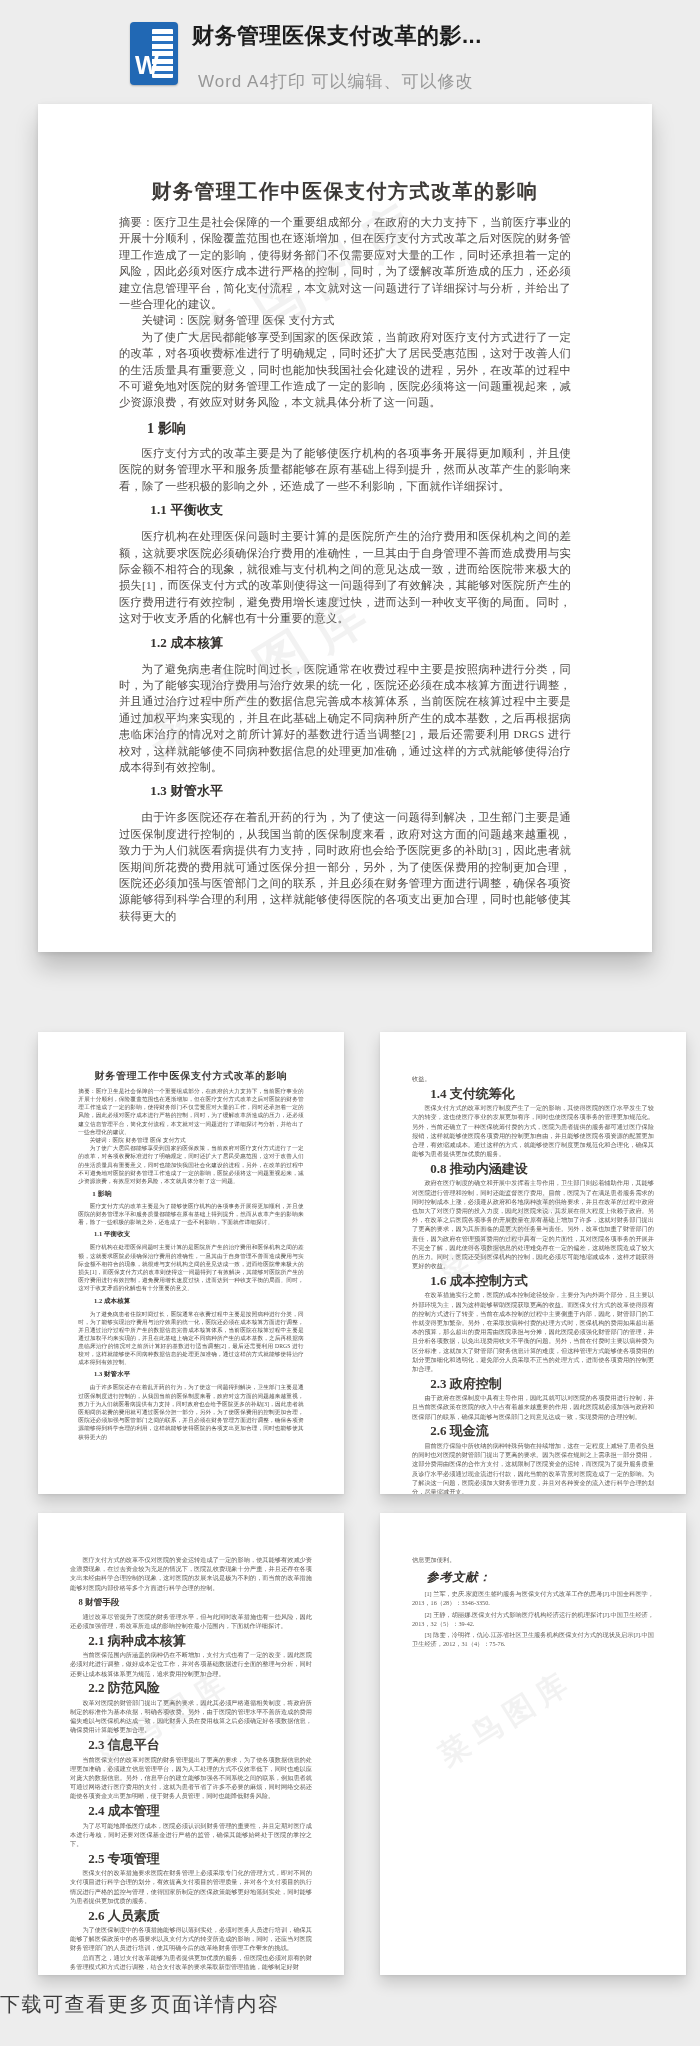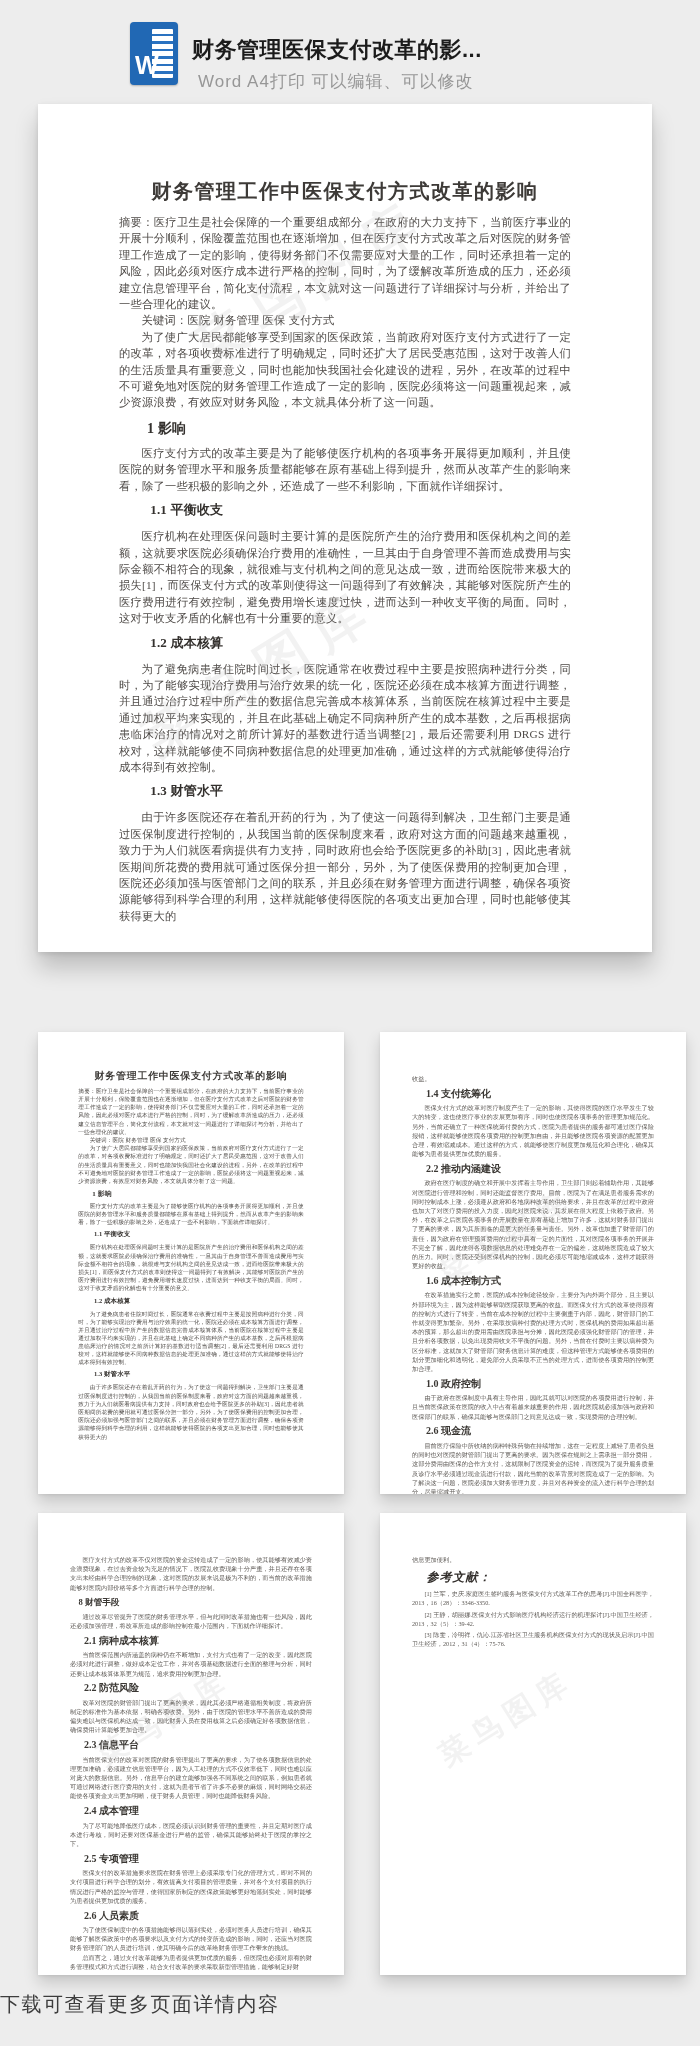--- a/index.html
+++ b/index.html
@@ -24,21 +24,20 @@
   }
   .icon-w {
     position:absolute; left:5px; bottom:7px; color:#fff;
     font-weight:bold; font-size:25px; line-height:1;
     font-family:"Liberation Sans",sans-serif;
   }
   .head-title {
     position:absolute; left:192px; top:21px;
     font-size:22px; font-weight:bold; color:#1b1b1b; letter-spacing:.5px;
     white-space:nowrap;
-    margin-top:14px;
   }
   .head-sub {
     position:absolute; left:198px; top:70px;
     font-size:17px; color:#979797; letter-spacing:1px; white-space:nowrap;
   }
 
   
   .docpage {
     width:614px; background:#fff; position:relative;
     padding:74px 81px 0 81px;
@@ -74,21 +73,21 @@
   .t1scale { width:614px; height:928px; transform:scale(.4984); transform-origin:0 0; }
   .t1scale .docpage { height:928px; }
 
   .tpage {
     width:306px; height:462px; padding:42px 32px 0 32px;
     font-family:"Liberation Serif","DejaVu Serif",serif;
     color:#5c5854; font-size:6.2px; line-height:9.2px; text-align:justify;
   }
   .tpage .tp { text-indent:2em; }
   .tpage .th3 { font-size:8.6px; font-weight:bold; color:#3a3733; margin:4px 0 3px 1em; line-height:13px; }
-  .tpage .th4 { font-size:10px; font-weight:bold; color:#3a3733; margin:3.5px 0 3.5px 1.4em; line-height:13px; }
+  .tpage .th4 { font-size:13px; font-weight:bold; color:#3a3733; margin:3.5px 0 3.5px 1.4em; line-height:13px; }
   .tpage .tref { text-indent:2em; margin-bottom:2px; }
   .tpage .ref-h { font-size:12px; font-weight:bold; color:#332f2c; margin:6px 0 5px 1.2em; line-height:14px; letter-spacing:1px;font-style:italic; }
 
   
   .wm {
     position:absolute; pointer-events:none; color:rgba(160,160,160,.14);
     font-weight:bold; letter-spacing:14px; white-space:nowrap;
     transform:rotate(-32deg); z-index:1;
     font-family:"Liberation Sans",sans-serif;
   }
@@ -149,25 +148,25 @@
       </div>
     </div>
   </section>
 
   <section class="thumb">
     <div class="tpage">
       <span class="wm wm-t">菜鸟图库</span>
       <p>收益。</p>
       <h4 class="th4">1.4 支付统筹化</h4>
       <p class="tp">医保支付方式的改革对医疗制度产生了一定的影响，其使得医院的医疗水平发生了较大的转变，这也使医疗事业的发展更加有序，同时也使医院各项事务的管理更加规范化。另外，当前还确立了一种医保统筹付费的方式，医院为患者提供的服务都可通过医疗保险报销，这样就能够使医院各项费用的控制更加自由，并且能够使医院各项资源的配置更加合理，有效缩减成本。通过这样的方式，就能够使医疗制度更加规范化和合理化，确保其能够为患者提供更加优质的服务。</p>
-      <h4 class="th4">2.2 推动内涵建设</h4>
+      <h4 class="th4">0.8 推动内涵建设</h4>
       <p class="tp">政府在医疗制度的确立和开展中发挥着主导作用，卫生部门则起着辅助作用，其能够对医院进行管理和控制，同时还能监督医疗费用。目前，医院为了在满足患者服务需求的同时控制成本上涨，必须遵从政府和各地病种改革的供给要求，并且在改革的过程中政府也加大了对医疗费用的投入力度，因此对医院来说，其发展在很大程度上依赖于政府。另外，在改革之后医院各项事务的开展数量在原有基础上增加了许多，这就对财务部门提出了更高的要求，因为其所面临的是更大的任务量与责任。另外，改革也加重了财管部门的责任，因为政府在管理预算费用的过程中具有一定的片面性，其对医院各项事务的开展并不完全了解，因此使得各项数据信息的处理难免存在一定的偏差，这就给医院造成了较大的压力。同时，医院还受到医保机构的控制，因此必须尽可能地缩减成本，这样才能获得更好的收益。</p>
       <h4 class="th4">1.6 成本控制方式</h4>
       <p class="tp">在改革措施实行之前，医院的成本控制途径较杂，主要分为内外两个部分，且主要以外部环境为主，因为这样能够帮助医院获取更高的收益。而医保支付方式的改革使得原有的控制方式进行了转变，当前在成本控制的过程中主要侧重于内部，因此，财管部门的工作就变得更加繁杂。另外，在采取按病种付费的处理方式时，医保机构的费用如果超出基本的预算，那么超出的费用需由医院承担与分摊，因此医院必须强化财管部门的管理，并且分析各项数据，以免出现费用收支不平衡的问题。另外，当前在付费时主要以病种费为区分标准，这就加大了财管部门财务信息计算的难度，但这种管理方式能够使各项费用的划分更加细化和透明化，避免部分人员采取不正当的处理方式，进而使各项费用的控制更加合理。</p>
-      <h4 class="th4">1.0 政府控制</h4>
+      <h4 class="th4">2.3 政府控制</h4>
       <p class="tp">由于政府在医保制度中具有主导作用，因此其就可以对医院的各项费用进行控制，并且当前医保政策在医院的收入中占有着越来越重要的作用，因此医院就必须加强与政府和医保部门的联系，确保其能够与医保部门之间意见达成一致，实现费用的合理控制。</p>
       <h4 class="th4">2.6 现金流</h4>
       <p class="tp">目前医疗保险中所收纳的病种特殊药物在持续增加，这在一定程度上减轻了患者负担的同时也对医院的财管部门提出了更高的要求。因为医保在规则之上需承担一部分费用，这部分费用由医保的合作方支付，这就限制了医院资金的运转，而医院为了提升服务质量及诊疗水平必须通过现金流进行付款，因此当前的改革背景对医院造成了一定的影响。为了解决这一问题，医院必须加大财务管理力度，并且对各种资金的流入进行科学合理的划分，尽量缩减开支。</p>
 
     </div>
   </section>
 
   <section class="thumb">
     <div class="tpage">
       <span class="wm wm-t">菜鸟图库</span>

